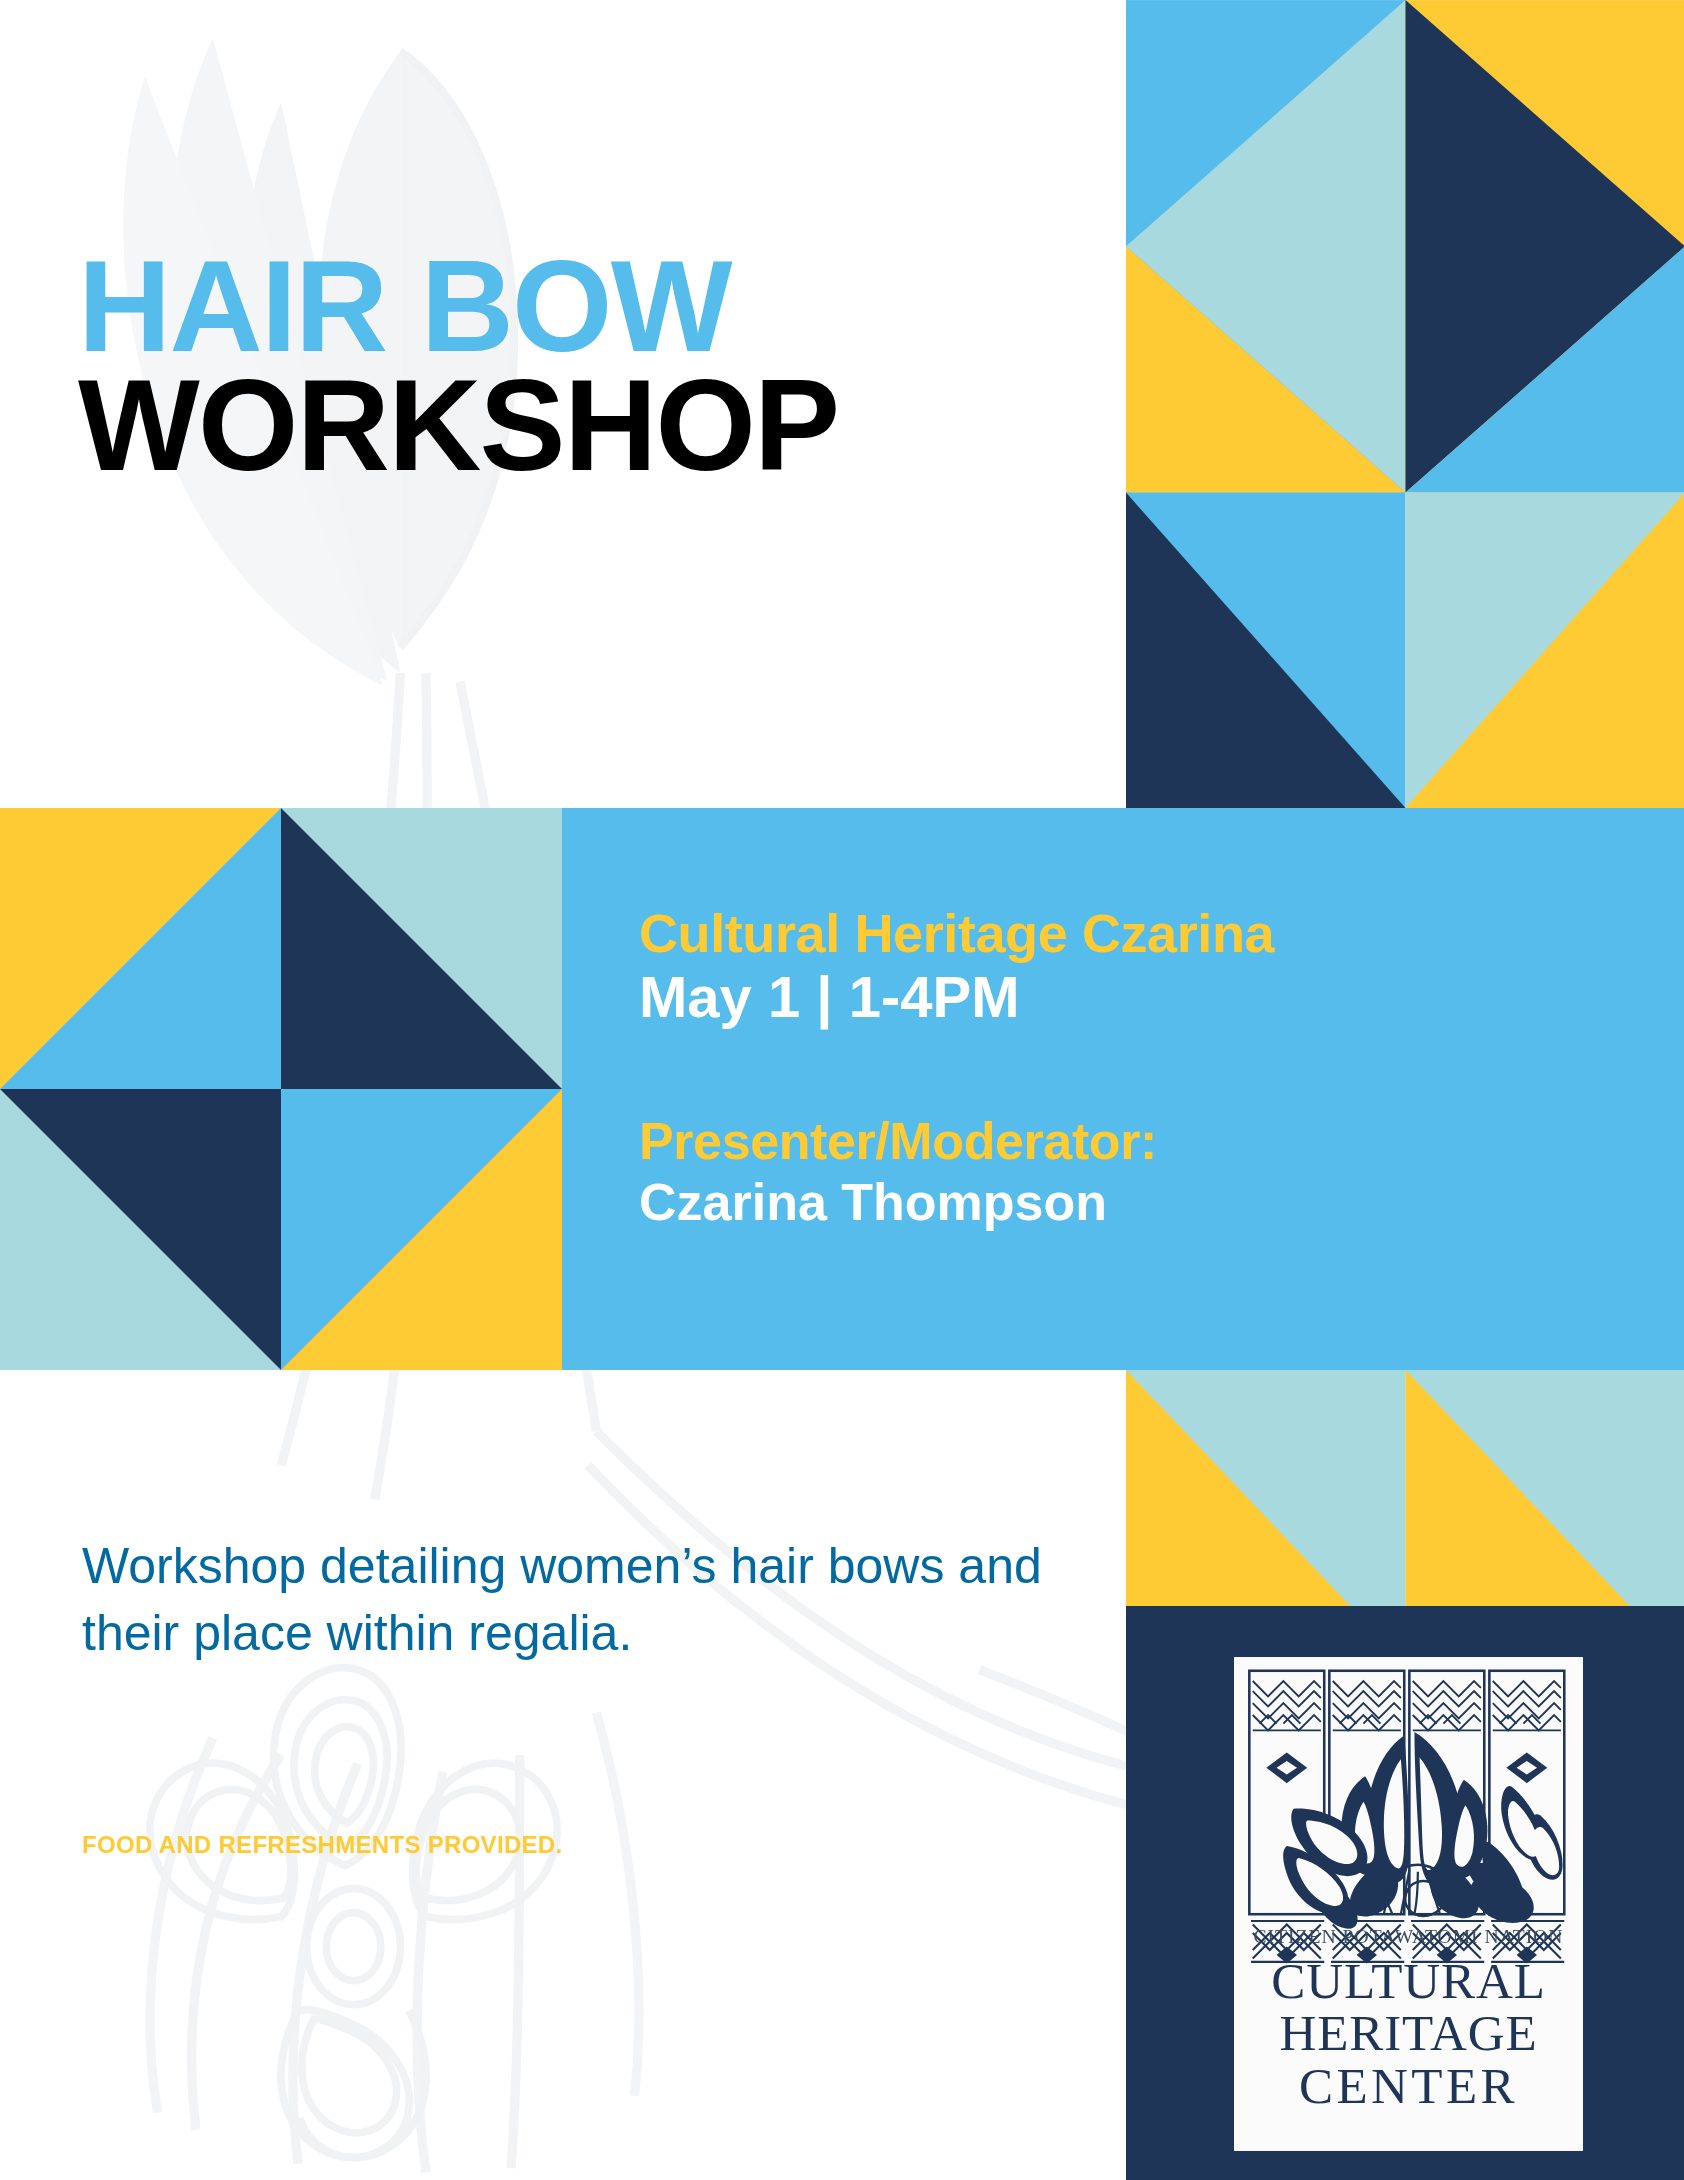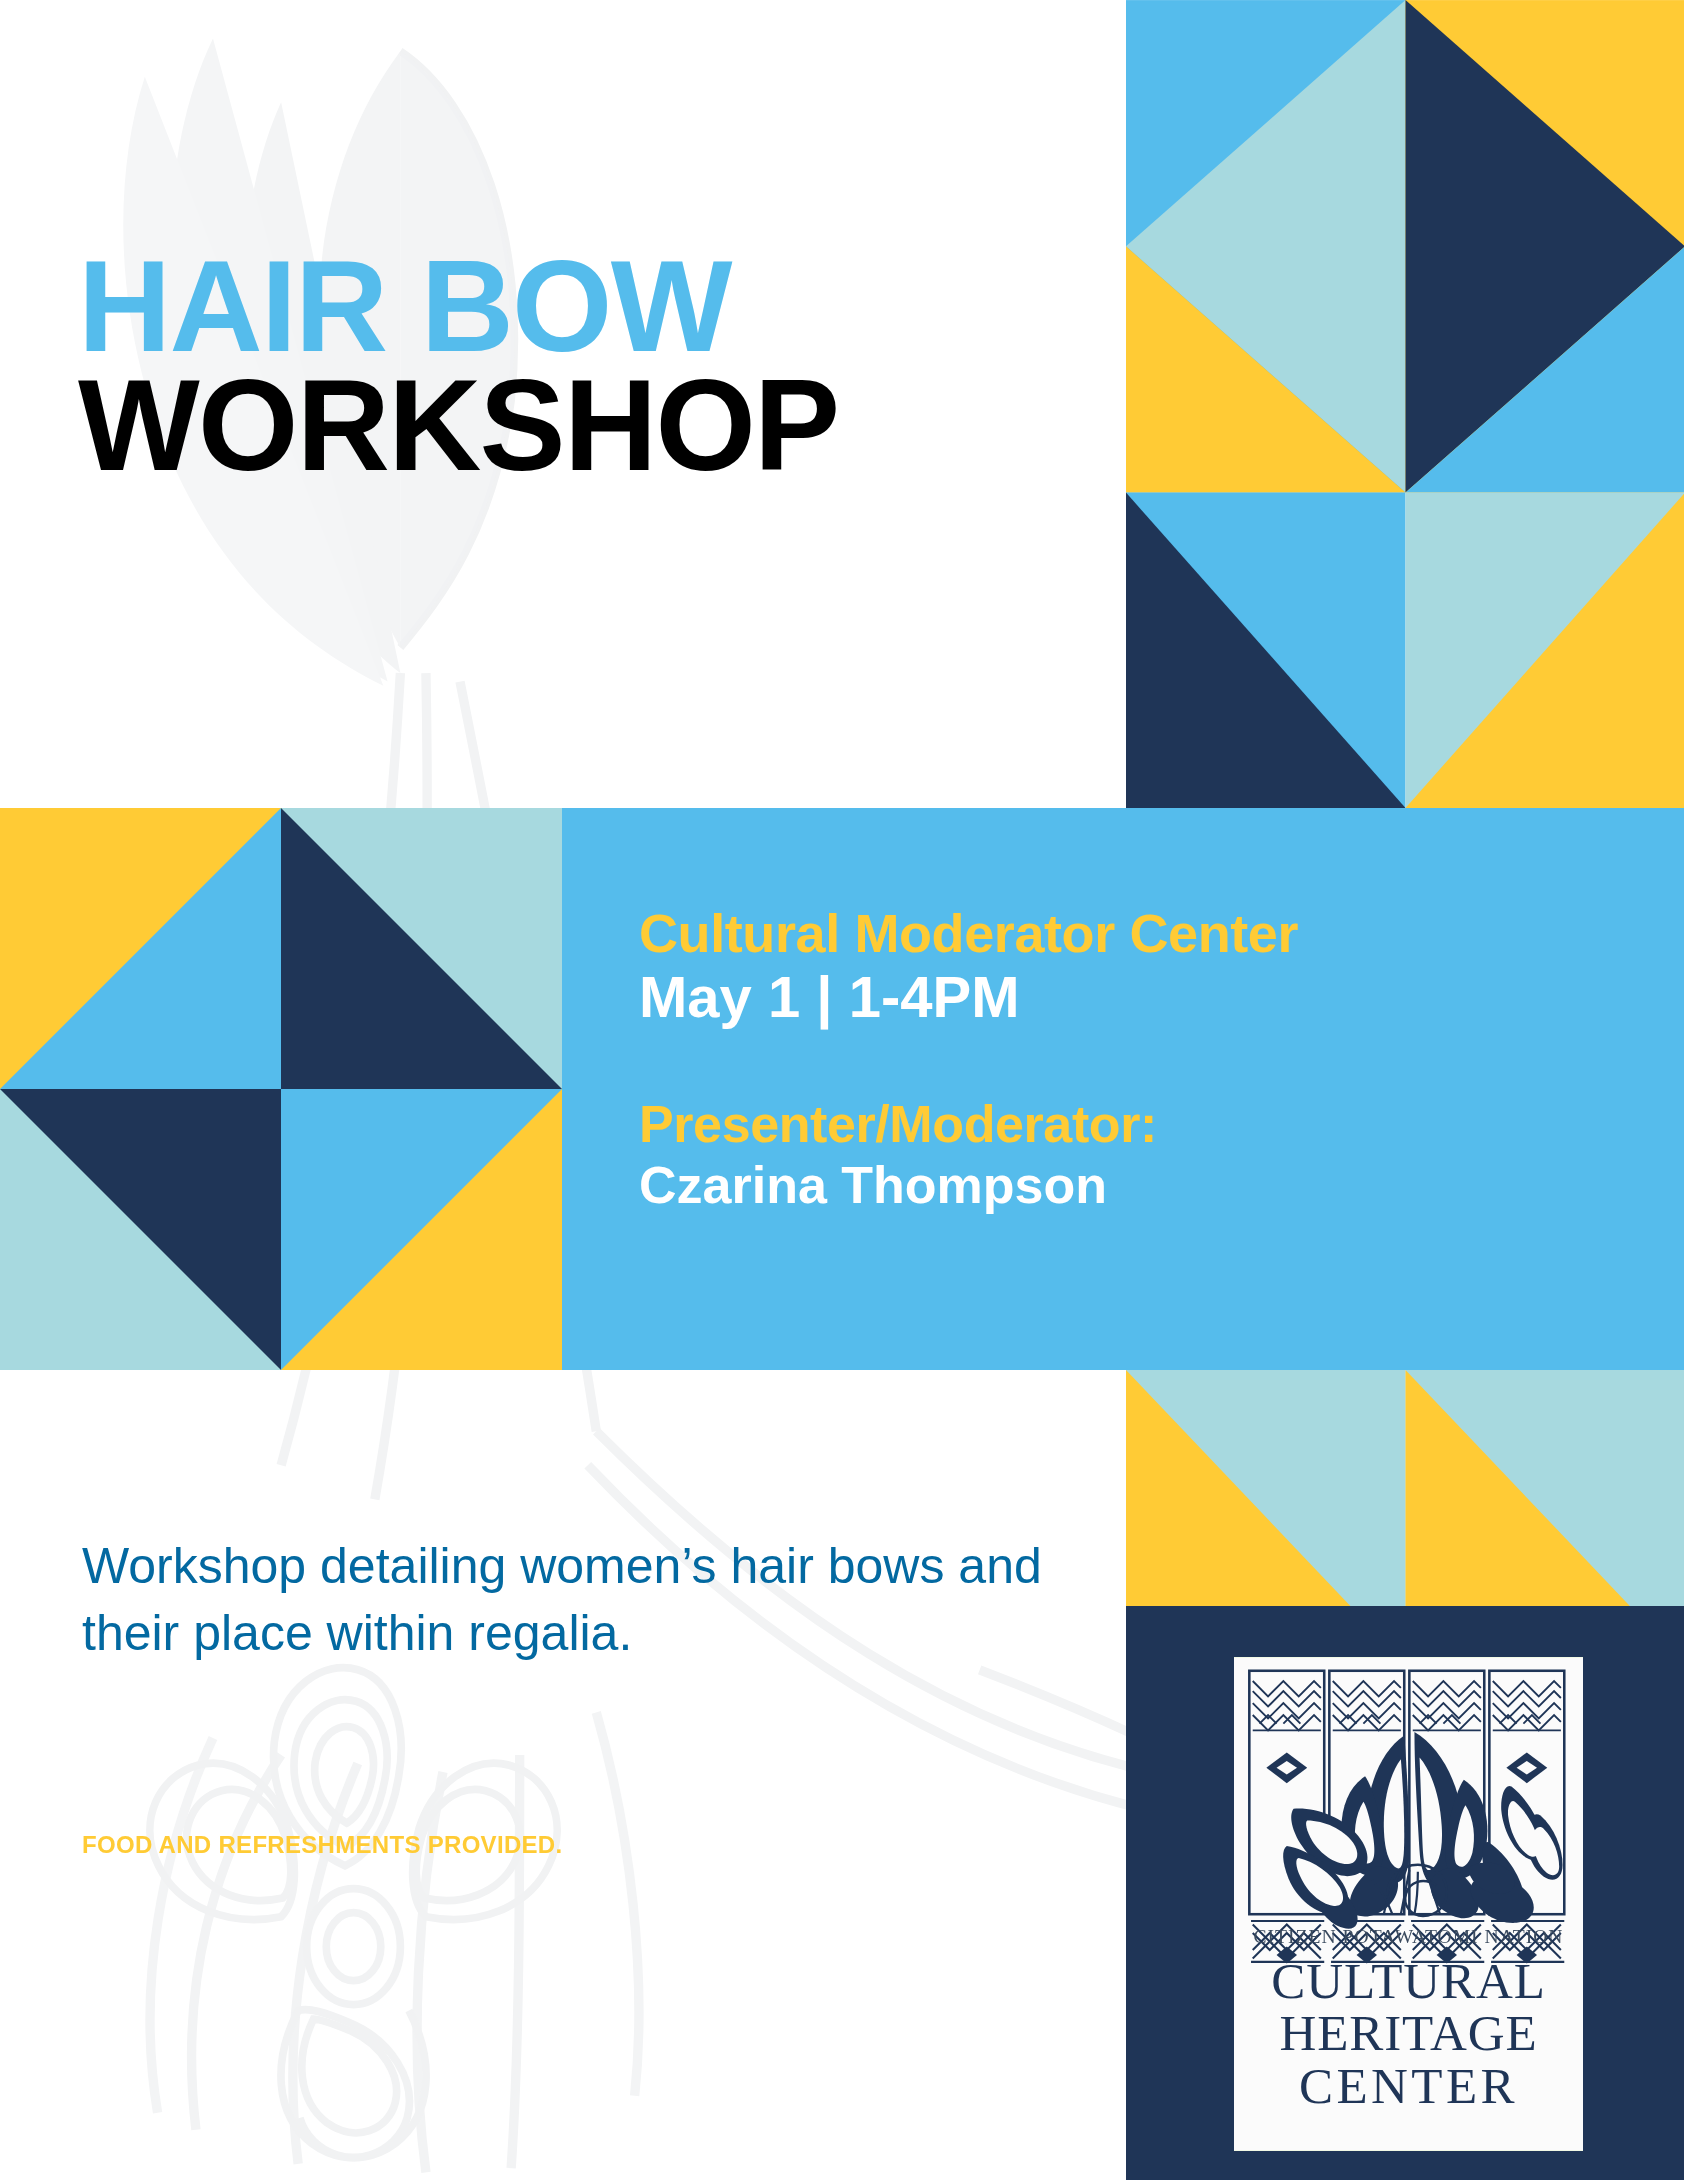--- a/index.html
+++ b/index.html
@@ -65,21 +65,21 @@
   }
   .evt-when{
     font-size:58px;
     font-weight:700;
     color:#FFFFFF;
     letter-spacing:0px;
     line-height:1.18;
     white-space:nowrap;
   }
   .evt-role{
-    margin-top:63px;
+    margin-top:80px;
     font-size:52px;
     font-weight:900;
     color:#FFCB35;
     letter-spacing:-0.4px;
     line-height:1.12;
     white-space:nowrap;
   }
   .evt-name{
     font-size:52px;
     font-weight:700;
@@ -239,21 +239,21 @@
 
       <polygon points="330,0 330,330 0,330" fill="#55BCEC"></polygon>
       <polygon points="330,0 660,330 330,330" fill="#1F3557"></polygon>
       <polygon points="0,330 330,330 330,660" fill="#1F3557"></polygon>
       <polygon points="330,330 660,330 330,660" fill="#55BCEC"></polygon>
     </svg>
 
     <div class="band-blue"></div>
 
     <div class="band-text">
-      <div class="evt-venue">Cultural Moderator Center</div>
+      <div class="evt-venue">Cultural Heritage Czarina</div>
       <div class="evt-when">May 1 | 1-4PM</div>
       <div class="evt-role">Presenter/Moderator:</div>
       <div class="evt-name">Czarina Thompson</div>
     </div>
   </div>
 
   <div class="desc">Workshop detailing women’s hair bows and their place within regalia.</div>
 
   <div class="food-note">FOOD AND REFRESHMENTS PROVIDED.</div>
 

